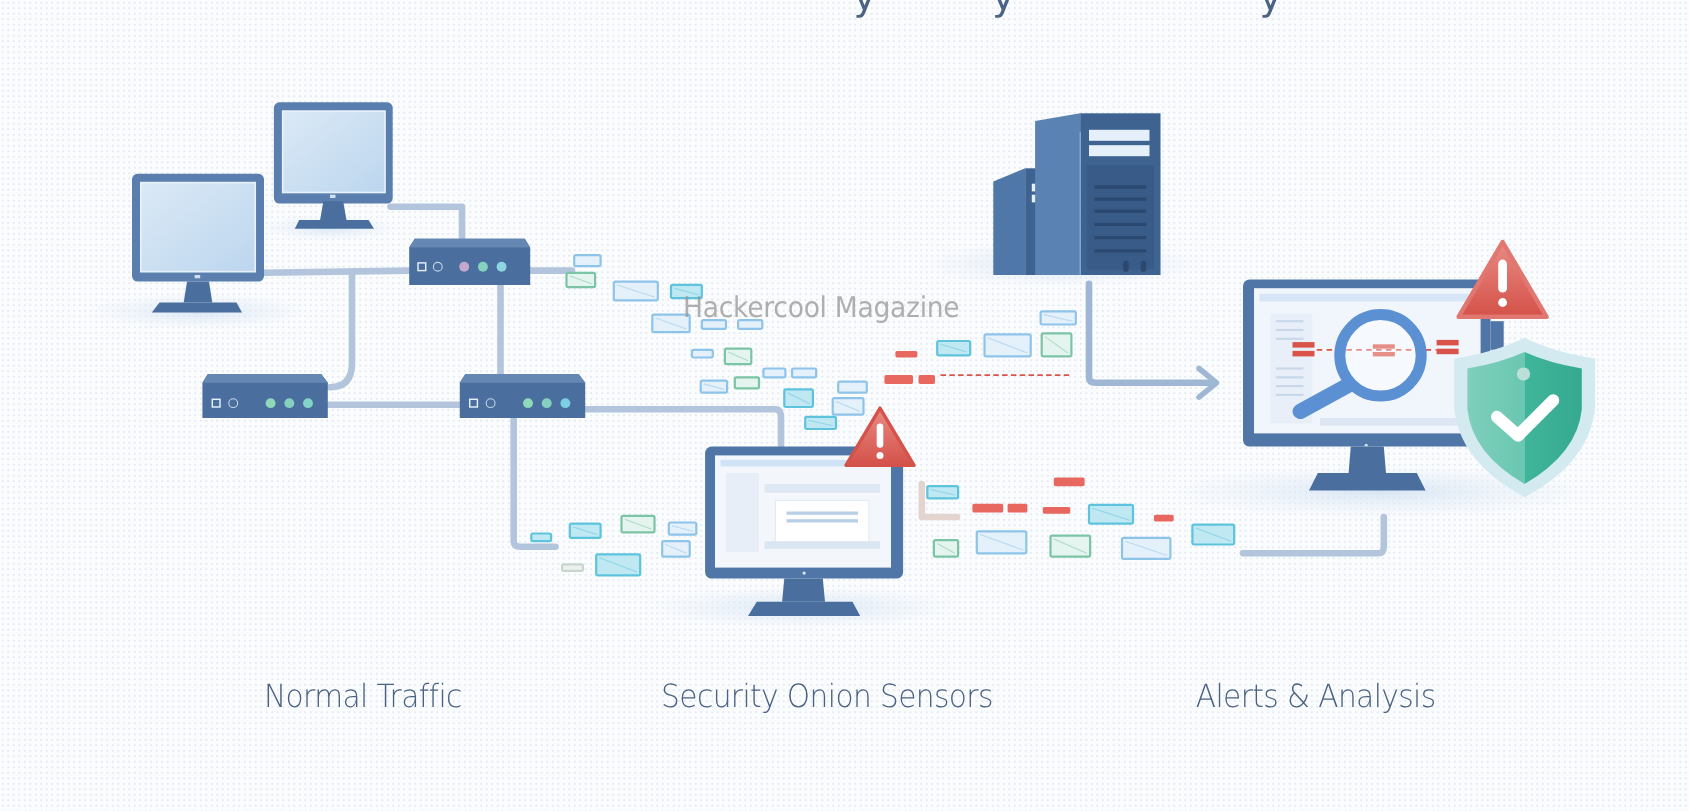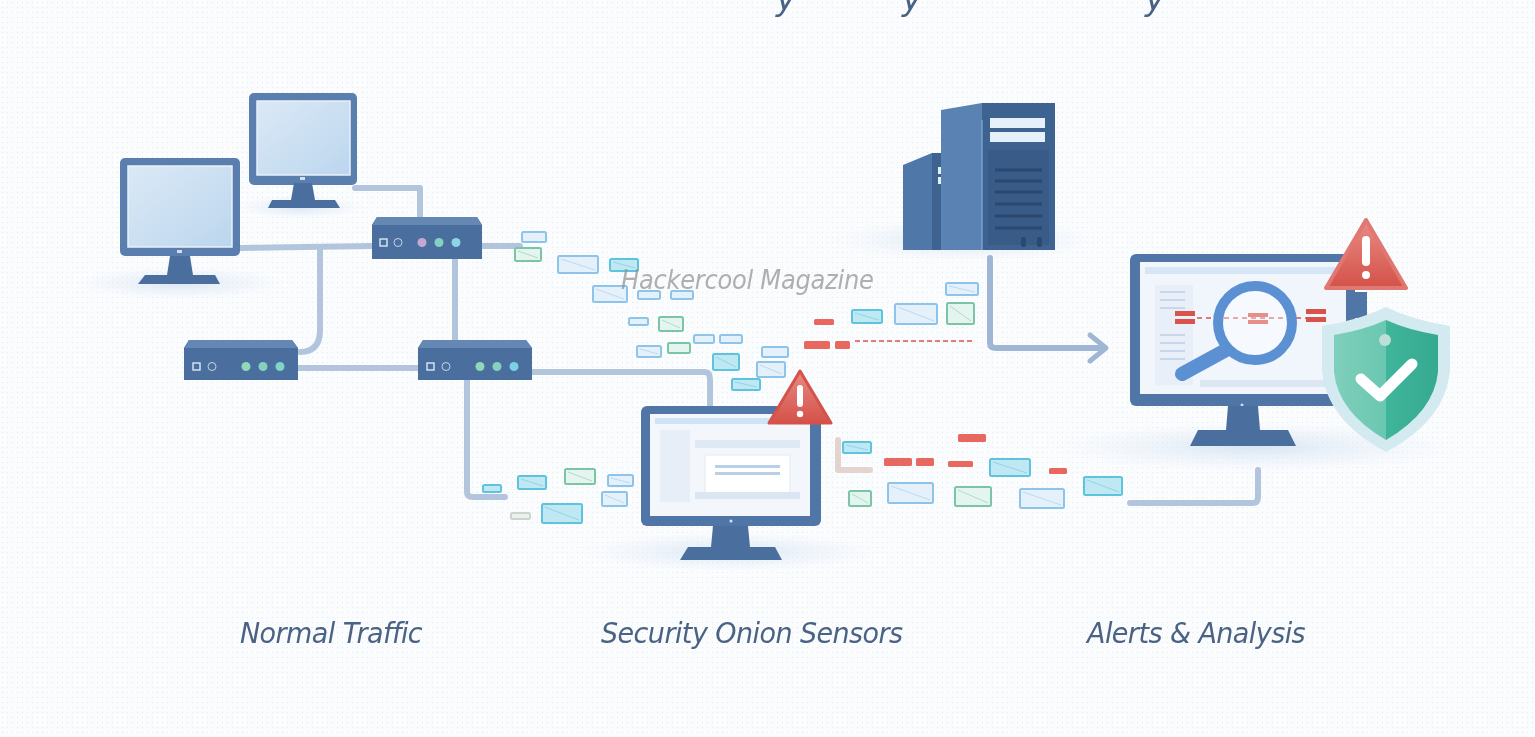--- a/index.html
+++ b/index.html
@@ -4,21 +4,21 @@
   <style>
     * { box-sizing: border-box; margin: 0; padding: 0; }
     html, body { width: 1535px; height: 737px; overflow: hidden; }
     body {
       background-color: #fbfcfe;
       background-image: radial-gradient(#e3e9f1 0.8px, transparent 0.9px);
       background-size: 5px 5px;
       font-family: "DejaVu Sans", sans-serif;
       position: relative;
     }
-    #stage { position: absolute; left: 0; top: 0; width: 1502px; height: 737px; font-style: italic; }
+    #stage { position: absolute; left: 0; top: 0; width: 1502px; height: 737px; }
     svg#diagram { position: absolute; left: 0; top: 0; }
     .caption {
       position: absolute;
       font-family: "DejaVu Sans", sans-serif;
       font-weight: 300;
       font-size: 29px;
       letter-spacing: -0.6px;
       color: #4a6283;
       white-space: nowrap;
       transform: scaleX(0.93);

